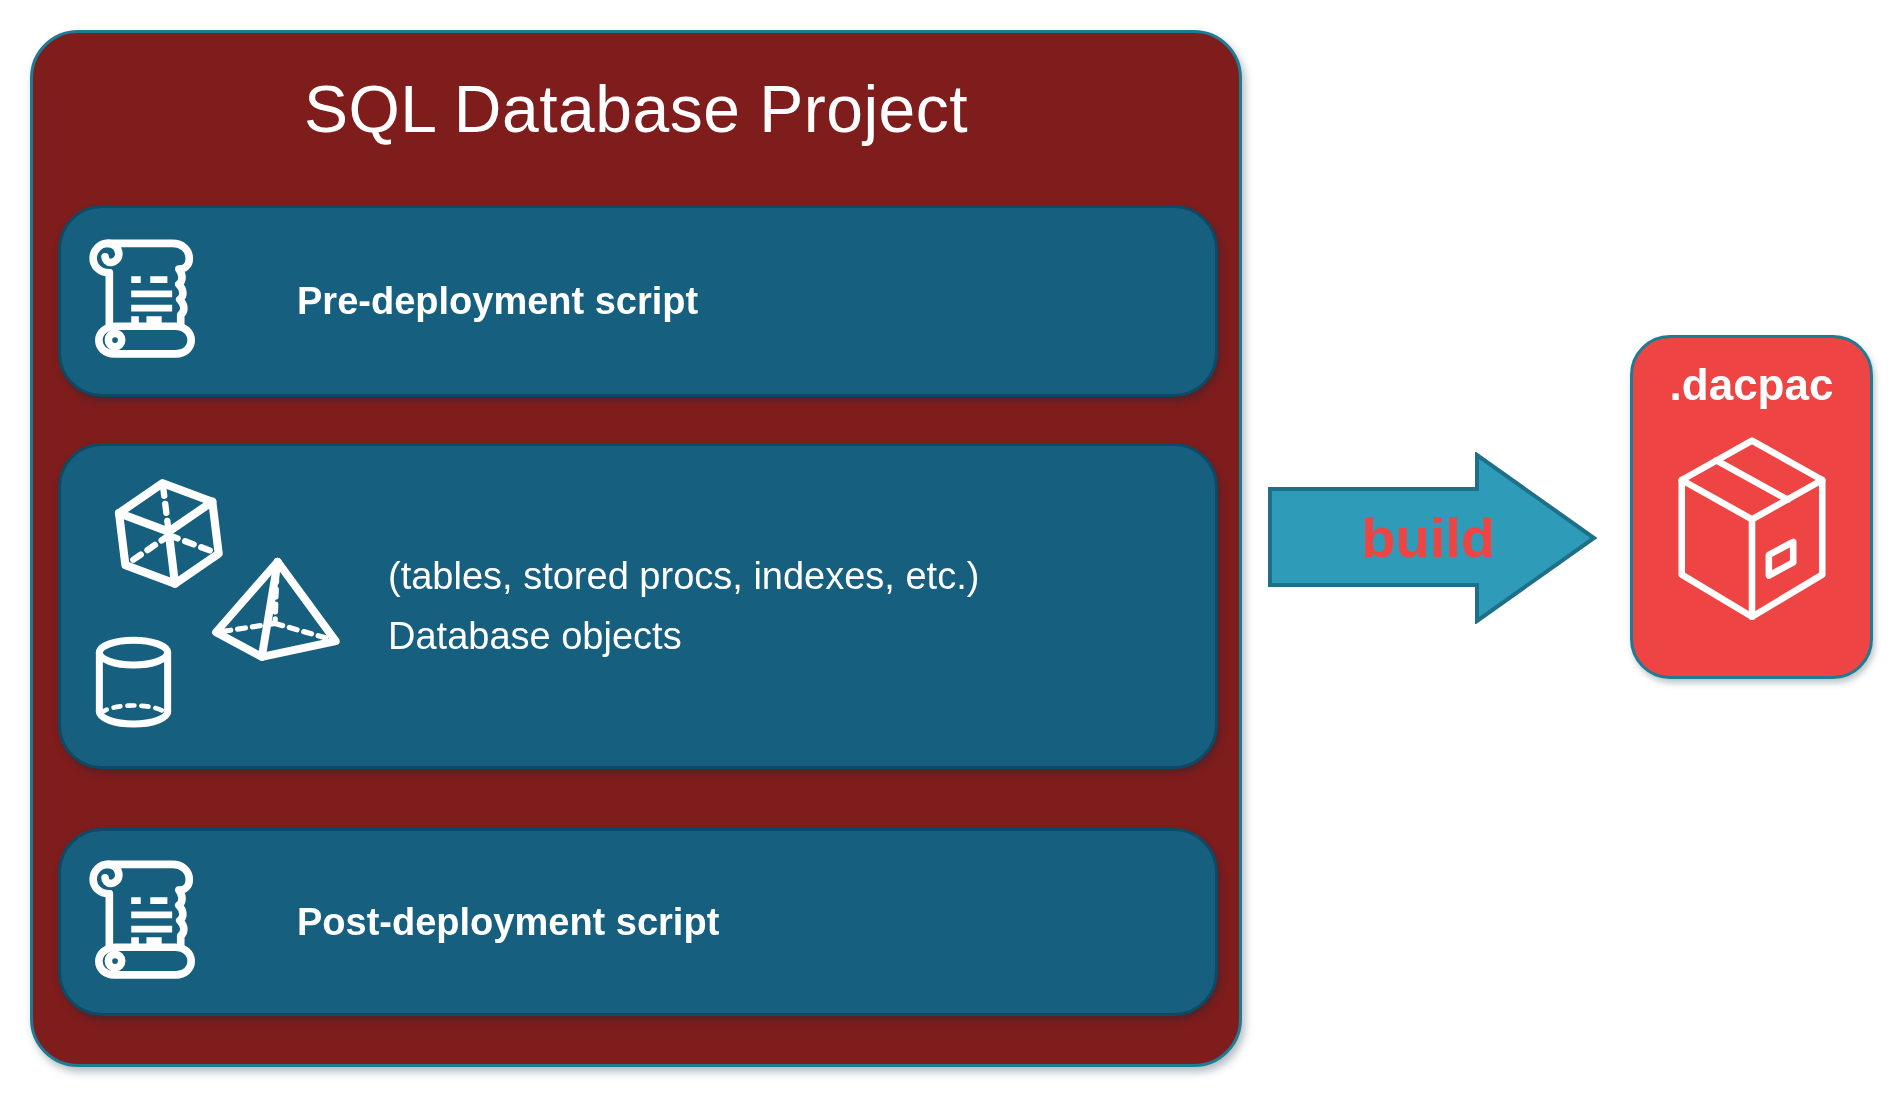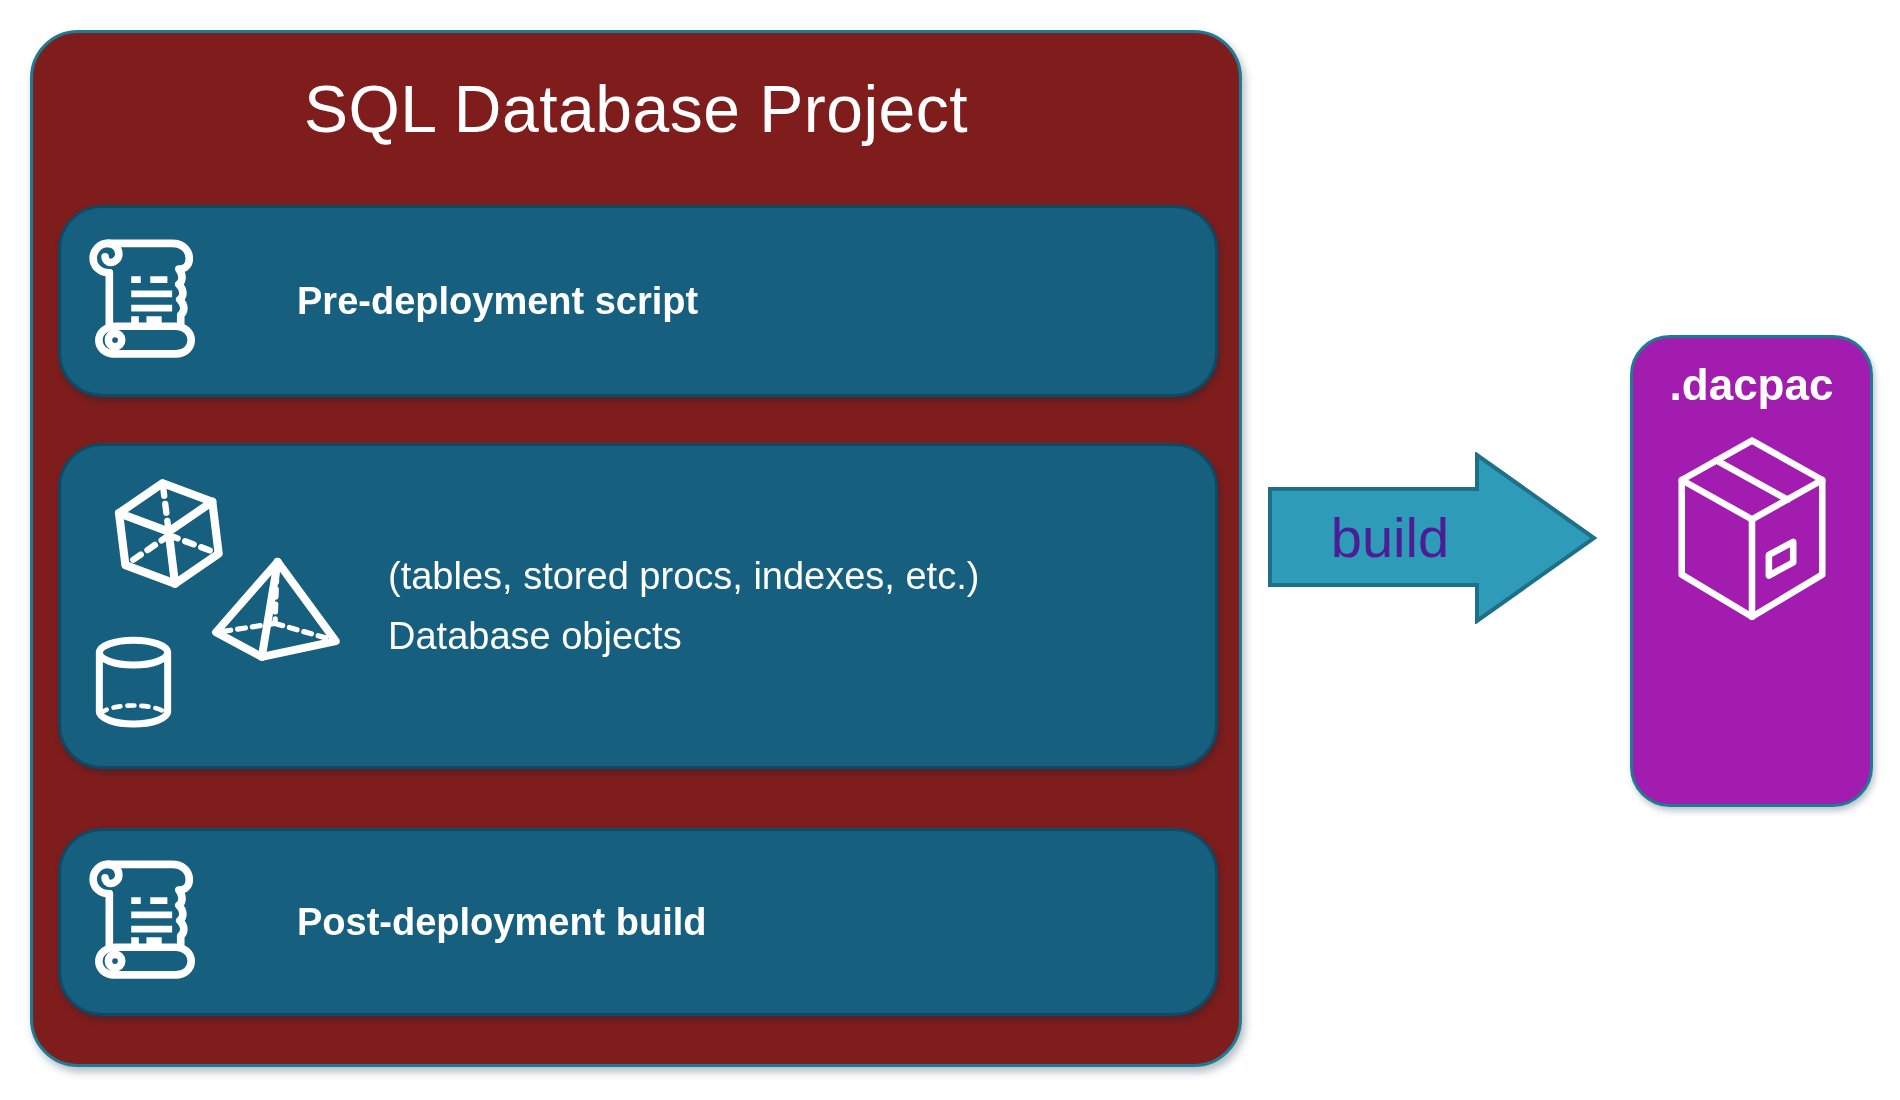--- a/index.html
+++ b/index.html
@@ -55,28 +55,28 @@
   .shape-cylinder{left:5px;top:170px;width:95px;height:97px;}
   .objects-label{
     position:absolute;left:327px;top:50%;transform:translateY(-50%);
     color:#ffffff;font-size:38px;line-height:60px;font-weight:400;
   }
   
   .build-arrow{position:absolute;left:1268px;top:452px;width:330px;height:172px;}
   .build-arrow svg{width:100%;height:100%;display:block;}
   .build-label{
     position:absolute;left:1285px;top:505px;width:210px;
-    text-align:center;color:#4c1d95;
-    font-size:56px;font-weight:400;
+    text-align:right;color:#ef4444;
+    font-size:56px;font-weight:700;
   }
   
   .dacpac-panel{
     position:absolute;left:1630px;top:335px;
-    width:243px;height:472px;
-    background:#a21caf;
+    width:243px;height:344px;
+    background:#ef4444;
     border:3px solid #1E7B94;
     border-radius:40px;
     box-sizing:border-box;
     box-shadow:2px 4px 6px rgba(30,60,75,.3);
   }
   .dacpac-label{
     margin-top:22px;text-align:center;
     color:#ffffff;font-size:44px;font-weight:700;
   }
   .package-wrap{width:178px;height:212px;margin:16px auto 0 auto;}
@@ -171,21 +171,21 @@
             <circle cx="33" cy="113.5" r="7"></circle>
           </g>
           <g fill="none" stroke="#ffffff" stroke-width="7" stroke-linecap="butt">
             <path d="M50 50 h10 M70 50 h18"></path>
             <path d="M50 65 h43"></path>
             <path d="M50 80 h43"></path>
             <path d="M50 92 h8 M66 92 h16"></path>
           </g>
         </svg>
       </div>
-      <div class="box-label">Post-deployment build</div>
+      <div class="box-label">Post-deployment script</div>
     </div>
   </div>
 
   <div class="build-arrow">
     <svg viewBox="0 0 330 172">
       <polygon points="2,37 209,37 209,3 326,86 209,169 209,133 2,133" fill="#2E9CB8" stroke="#1E6F88" stroke-width="4" stroke-miterlimit="10"></polygon>
     </svg>
   </div>
   <div class="build-label">build</div>
 

